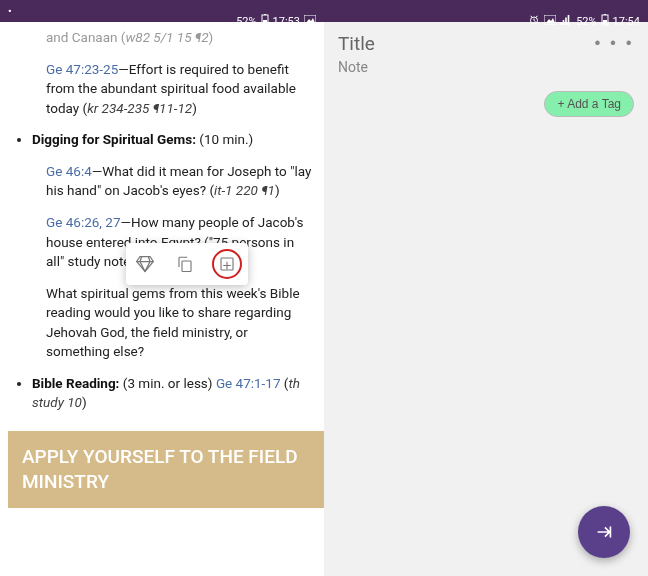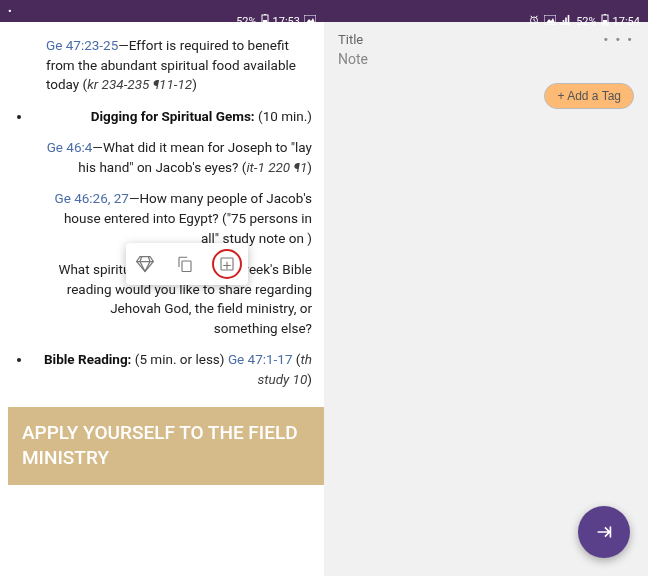--- a/index.html
+++ b/index.html
@@ -11,36 +11,36 @@
 
   
   .pane-left .statusbar { justify-content: space-between; }
 
   
   .content { padding: 2px 12px 0 12px; font-size: 13.5px; color: #222; line-height: 1.45; }
   .ref { color: #4a6da8; cursor: pointer; }
   .muted-ref { color: #9c7f61; font-style: italic; }
   .muted-ref2 { color: #404040; font-style: italic; }
   .frag { color: #999; }
-  ul.top { list-style: disc; padding-left: 20px; margin-top: 6px; text-align: right; }
+  ul.top { list-style: disc; padding-left: 20px; margin-top: 6px; }
   ul.top > li { margin: 10px 0; }
   ul.sub { list-style: none; padding-left: 14px; }
   ul.sub > li { margin: 12px 0; }
   .bold { font-weight: 700; color: #111; }
   .section-head { background: #d6bb8a; color: #fff; font-size: 19px; font-weight: 500; padding: 14px 14px; margin: 18px -12px 14px -4px; line-height: 1.3; }
 
   
   .popup { position: absolute; top: 243px; left: 126px; background: #fff; border-radius: 4px; box-shadow: 0 2px 10px rgba(0,0,0,.25); display: flex; padding: 6px 6px; gap: 14px; align-items: center; }
   .popup .icon-btn { width: 26px; height: 26px; display: flex; align-items: center; justify-content: center; cursor: pointer; color: #666; }
   .popup .icon-btn.circled { border: 2.5px solid #d02020; border-radius: 50%; width: 30px; height: 30px; }
-  .title-row { padding: 10px 14px 4px 14px; color: #666; font-size: 13px; display: flex; align-items: center; }
+  .title-row { padding: 10px 14px 4px 14px; color: #666; font-size: 19px; display: flex; align-items: center; }
   .title-row .more { margin-left: auto; color: #888; letter-spacing: 2px; cursor: pointer; font-weight: bold; }
   .note-row { padding: 0 20px 10px 14px; color: #888; font-size: 14px; }
   .tag-row { padding: 6px 14px 14px 14px; display: flex; justify-content: flex-end; }
-  .tag-btn { border: 1px solid #bbb; border-radius: 14px; background: #fdba74; padding: 5px 12px; font-size: 12px; color: #555; cursor: pointer; }
+  .tag-btn { border: 1px solid #bbb; border-radius: 14px; background: #86efac; padding: 5px 12px; font-size: 12px; color: #555; cursor: pointer; }
 
   
   .fab { position: absolute; right: 18px; bottom: 18px; width: 52px; height: 52px; border-radius: 50%; background: #5a3f8a; display: flex; align-items: center; justify-content: center; cursor: pointer; box-shadow: 0 3px 8px rgba(0,0,0,.3); }
 </style>
 </head>
 <body>
 
 <div class="pane-left">
   <div class="statusbar">
     <span>•</span>
@@ -57,20 +57,23 @@
       <span>
         <svg width="12" height="10" viewBox="0 0 12 10">
             <rect x="0" y="0" width="12" height="10" stroke="#fff" fill="none"></rect>
             <path d="M2 8 L5 4 L7 6 L9 3 L11 8 Z" fill="#fff"></path>
           </svg>
       </span>
     </div>
   </div>
 
   <div class="content">
+    <div style="padding-left:34px; text-indent:0; margin-top:4px;">
+      <span class="frag">and Canaan (</span><span class="frag muted-ref">w82 5/1 15 ¶2</span><span class="frag">)</span>
+    </div>
 
     <ul class="sub" style="padding-left:34px;">
       <li>
         <span class="ref">Ge 47:23-25</span><span>—Effort is required to benefit from the abundant spiritual food available today (</span><span class="muted-ref2">kr 234-235 ¶11-12</span><span>)</span>
       </li>
     </ul>
 
     <ul class="top">
       <li>
         <span class="bold">Digging for Spiritual Gems:</span><span> (10 min.)</span>
@@ -78,21 +81,21 @@
           <li>
             <span class="ref">Ge 46:4</span><span>—What did it mean for Joseph to "lay his hand" on Jacob's eyes? (</span><span class="muted-ref2">it-1 220 ¶1</span><span>)</span>
           </li>
           <li>
             <span class="ref">Ge 46:26, 27</span><span>—How many people of Jacob's house entered into Egypt? ("75 persons in all" study note on </span><span>)</span>
           </li>
           <li>What spiritual gems from this week's Bible reading would you like to share regarding Jehovah God, the field ministry, or something else?</li>
         </ul>
       </li>
       <li>
-        <span class="bold">Bible Reading:</span><span> (5 min. or less) </span><span class="ref">Ge 47:1-17</span><span> (</span><span class="muted-ref2">th study 10</span><span>)</span>
+        <span class="bold">Bible Reading:</span><span> (3 min. or less) </span><span class="ref">Ge 47:1-17</span><span> (</span><span class="muted-ref2">th study 10</span><span>)</span>
       </li>
     </ul>
 
     <div class="section-head">APPLY YOURSELF TO THE FIELD MINISTRY</div>
 
   </div>
 
   <div class="popup">
     <div class="icon-btn">
       <svg width="20" height="20" viewBox="0 0 24 24" fill="none" stroke="#777" stroke-width="1.5">

